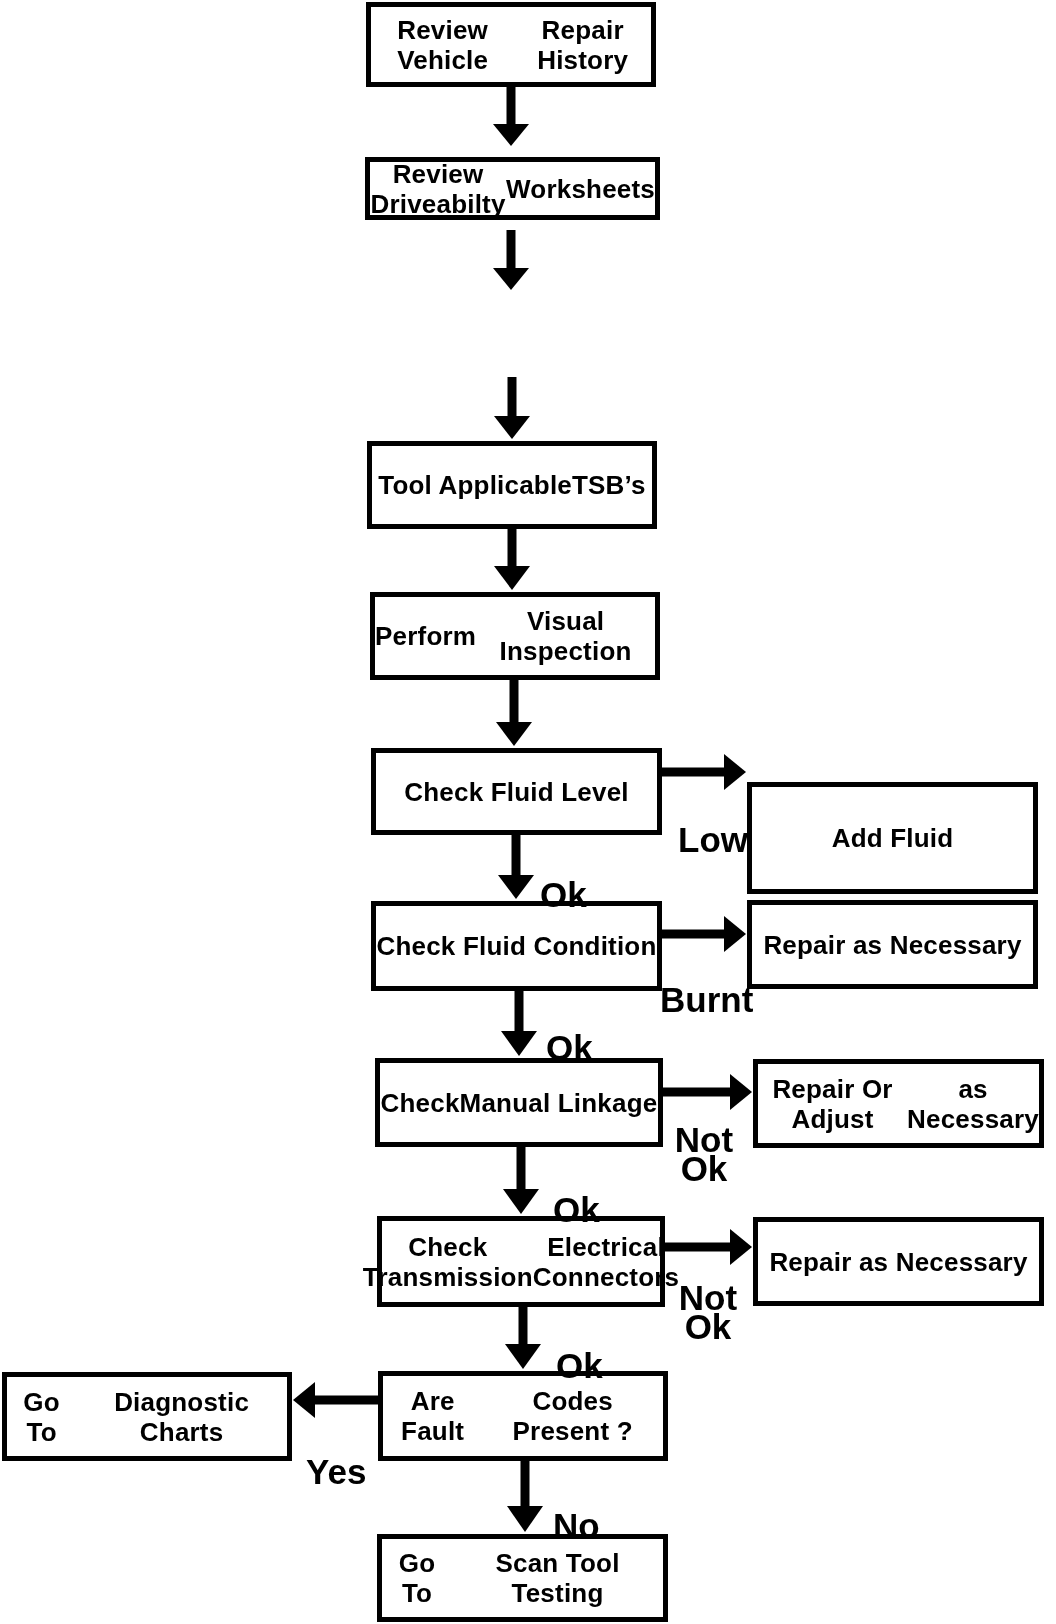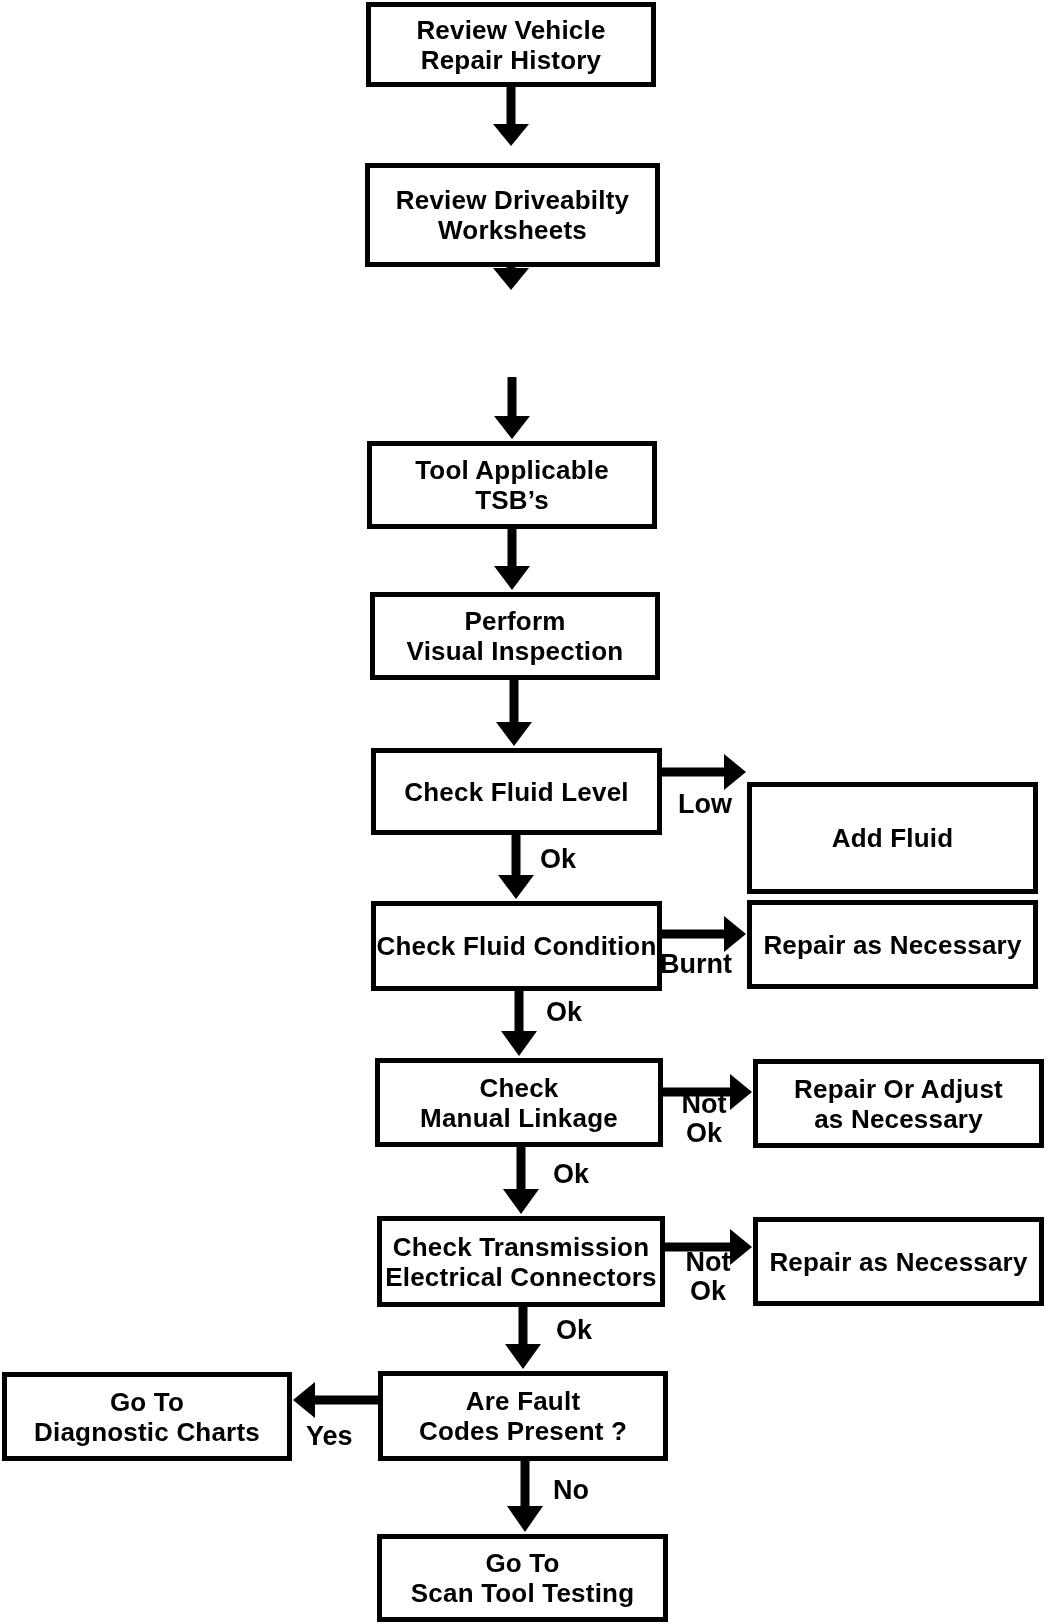--- a/index.html
+++ b/index.html
@@ -22,35 +22,35 @@
     top: 0;
     width: 1056px;
     height: 1624px;
   }
   .node {
     position: absolute;
     box-sizing: border-box;
     border: 5px solid #000000;
     background: #ffffff;
     display: flex;
-    flex-direction: column;
     align-items: center;
     justify-content: center;
-    text-align: right;
+    text-align: center;
     font-size: 26px;
     font-weight: bold;
     line-height: 30px;
     letter-spacing: 0.2px;
   }
   .edge-label {
     position: absolute;
-    font-size: 27px;
+    font-size: 35px;
     font-weight: bold;
     line-height: 29px;
     white-space: nowrap;
+    margin-top: 35px;
   }
   .edge-label.center {
     text-align: center;
     white-space: normal;
   }
 </style>
 </head>
 <body>
 
 <div class="canvas">
@@ -118,21 +118,21 @@
       <line x1="379" y1="1400" x2="312" y2="1400" stroke="#000" stroke-width="9"></line>
       <polygon points="315,1382 315,1418 293,1400" fill="#000"></polygon>
     </g>
   </svg>
 
   <div class="node" style="left:366px;top:2px;width:290px;height:85px">
     <span>Review Vehicle</span>
     <span>Repair History</span>
   </div>
 
-  <div class="node" style="left:365px;top:163px;width:295px;height:104px">
+  <div class="node" style="left:365px;top:157px;width:295px;height:63px">
     <span>Review Driveabilty</span>
     <span>Worksheets</span>
   </div>
 
 
   <div class="node" style="left:367px;top:441px;width:290px;height:88px">
     <span>Tool Applicable</span>
     <span>TSB’s</span>
   </div>
 

